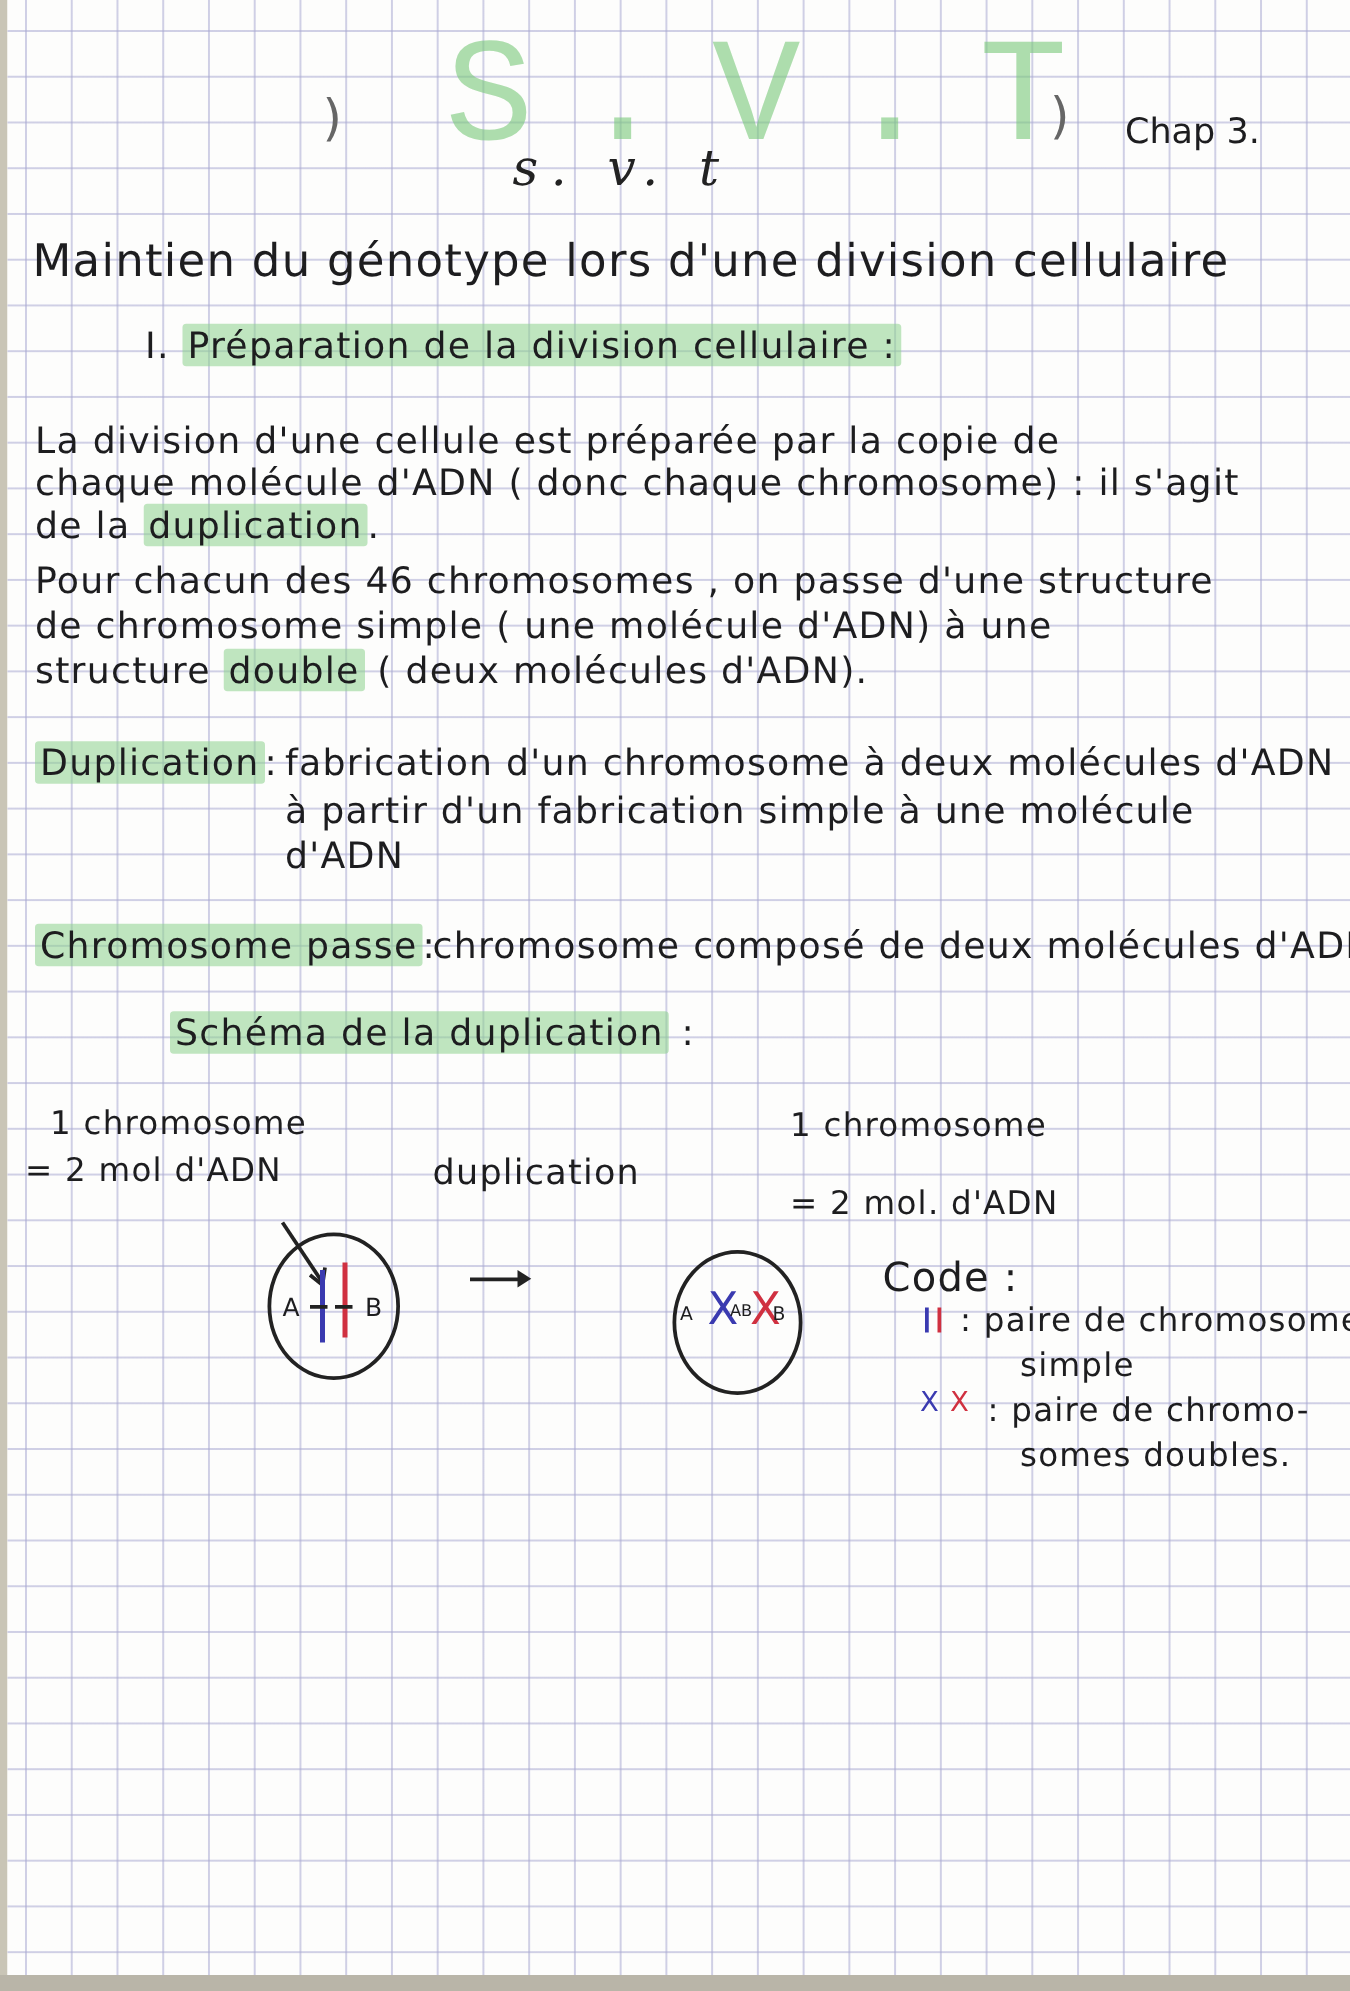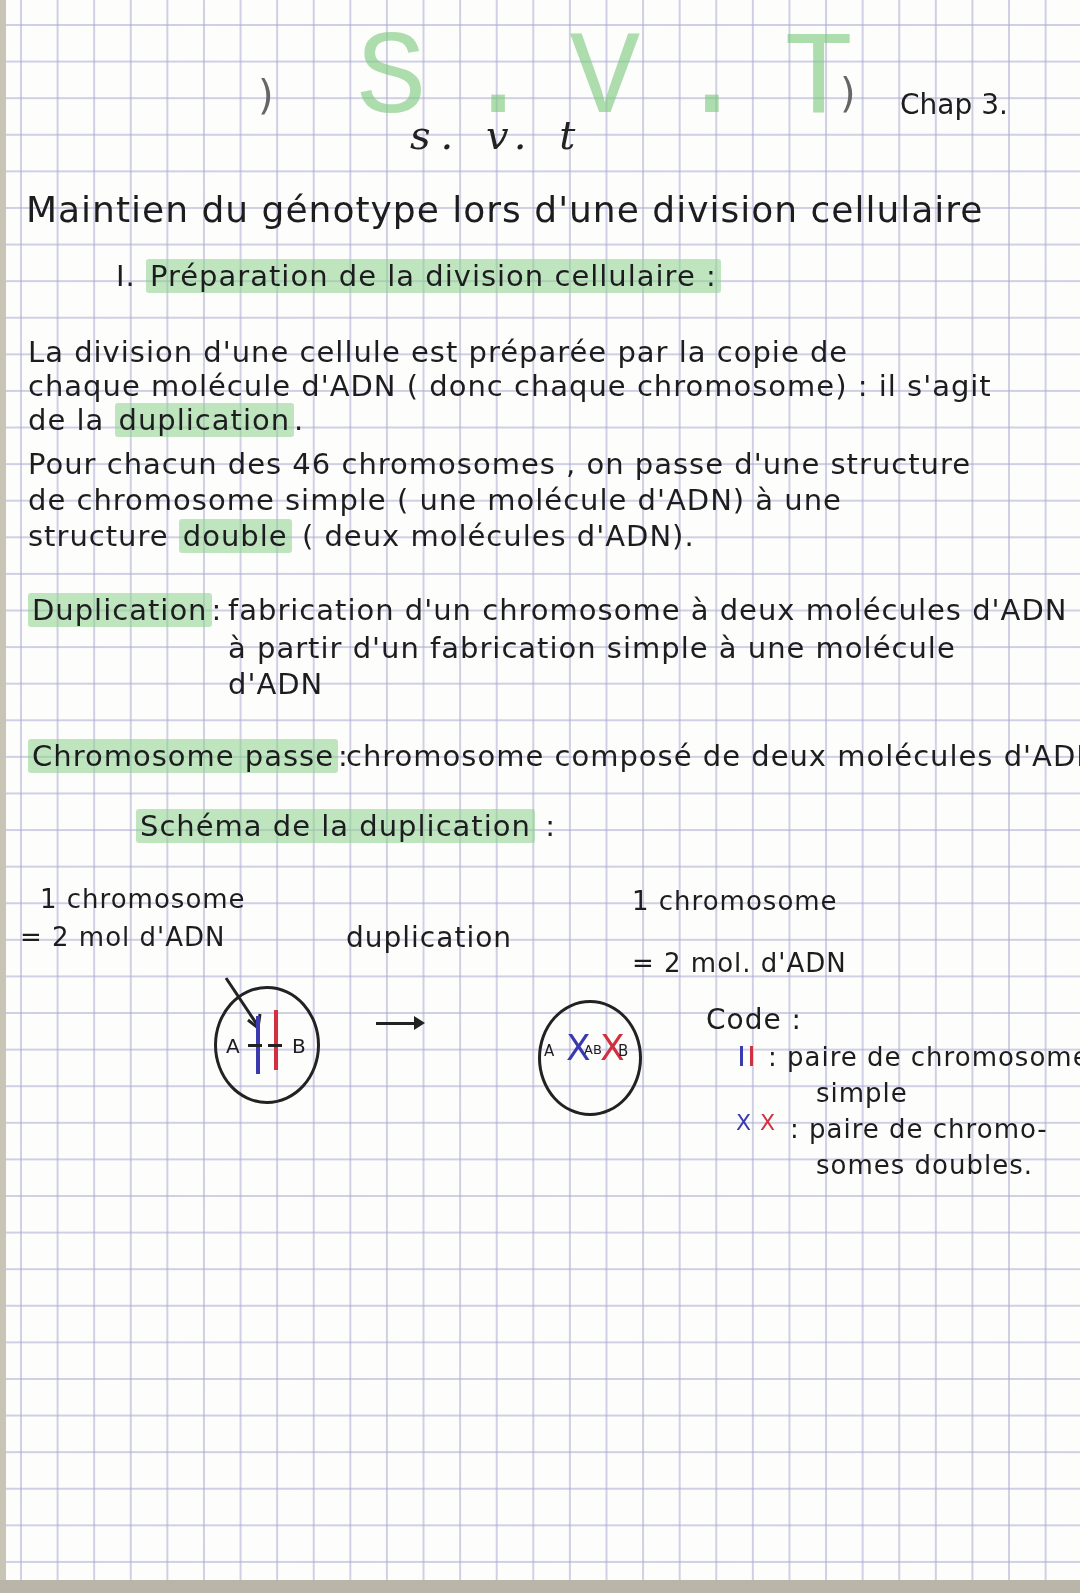--- a/index.html
+++ b/index.html
@@ -118,21 +118,21 @@
 <div class="arrow-line" style="left:376px; top:1022px; width:40px;"></div>
 <div class="arrow-head" style="left:414px; top:1016px;"></div>
 
 <div class="circle" style="left:538px; top:1000px; width:98px; height:110px;"></div>
 <div class="xchrom" style="left:566px; top:1030px; color:#3a3ab0;">X</div>
 <div class="xchrom" style="left:600px; top:1030px; color:#d03040;">X</div>
 <div class="letter" style="left:544px; top:1042px; font-size:15px;">A</div>
 <div class="letter" style="left:584px; top:1042px; font-size:13px;">AB</div>
 <div class="letter" style="left:618px; top:1042px; font-size:15px;">B</div>
 
-<div class="txt" style="left:706px; top:1006px; font-size:28px;">Code :</div>
+<div class="txt" style="left:706px; top:1006px; font-size:32px;">Code :</div>
 <div class="bar" style="left:740px; top:1046px; height:20px; width:3px; background:#3a3ab0;"></div>
 <div class="bar" style="left:750px; top:1046px; height:20px; width:3px; background:#d03040;"></div>
 <div class="txt" style="left:768px; top:1044px; font-size:26px;">: paire de chromosome</div>
 <div class="txt" style="left:816px; top:1080px; font-size:26px;">simple</div>
 <div class="xchrom" style="left:736px; top:1112px; font-size:22px; color:#3a3ab0;">X</div>
 <div class="xchrom" style="left:760px; top:1112px; font-size:22px; color:#d03040;">X</div>
 <div class="txt" style="left:790px; top:1116px; font-size:26px;">: paire de chromo-</div>
 <div class="txt" style="left:816px; top:1152px; font-size:26px;">somes doubles.</div>
 
 </body></html>

